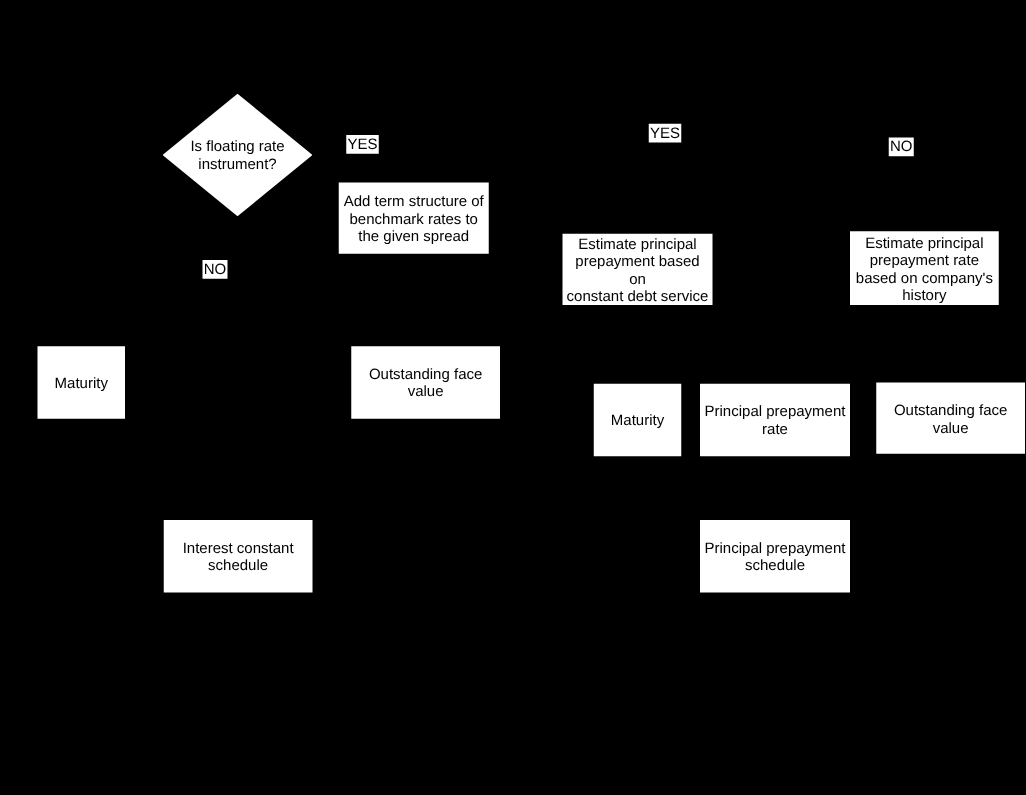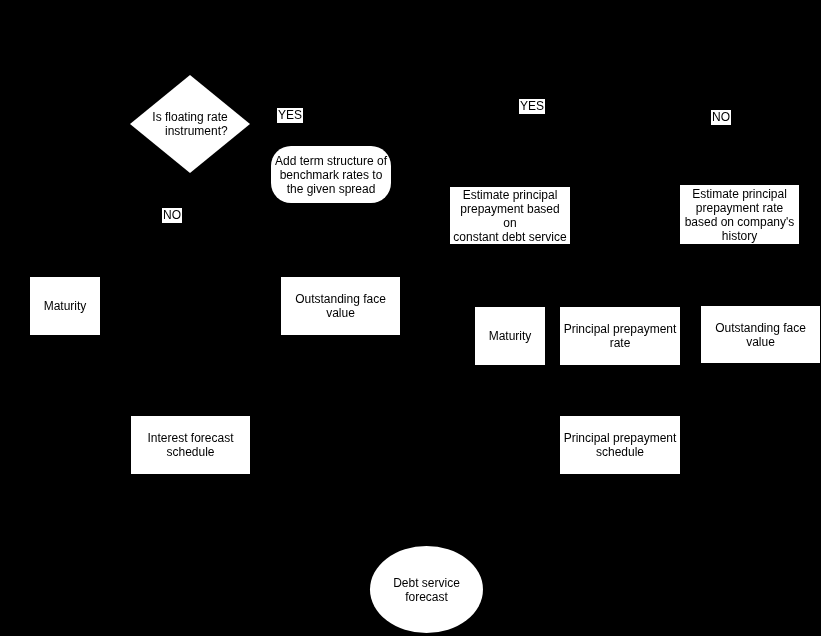--- a/index.html
+++ b/index.html
@@ -45,47 +45,47 @@
     font-size: 12px;
     line-height: 15px;
     padding: 0 1px;
   }
 </style>
 </head>
 <body>
 
 <div class="canvas">
 
-  <div class="node diamond" style="left:130px; top:75px; width:120px; height:98px;text-align:right;">
+  <div class="node diamond" style="left:130px; top:75px; width:120px; height:98px;">
     <span class="lbl">Is floating rate
 instrument?</span>
   </div>
 
   <span class="edge-label" style="left:277px; top:108px;">YES</span>
 
   <span class="edge-label" style="left:162px; top:208px;">NO</span>
 
-  <div class="node rect" style="left:271px; top:146px; width:120px; height:57px;border-radius:20px;">
+  <div class="node rect" style="left:271px; top:146px; width:120px; height:57px;">
     <span class="lbl">Add term structure of
 benchmark rates to
 the given spread</span>
   </div>
 
   <div class="node rect" style="left:30px; top:277px; width:70px; height:58px;">
     <span class="lbl">Maturity</span>
   </div>
 
 
   <div class="node rect" style="left:281px; top:277px; width:119px; height:58px;">
     <span class="lbl">Outstanding face
 value</span>
   </div>
 
   <div class="node rect" style="left:131px; top:416px; width:119px; height:58px;">
-    <span class="lbl">Interest forecast
+    <span class="lbl">Interest constant
 schedule</span>
   </div>
 
 
   <span class="edge-label" style="left:519px; top:99px;">YES</span>
 
   <span class="edge-label" style="left:711px; top:110px;">NO</span>
 
   <div class="node rect" style="left:450px; top:187px; width:120px; height:57px;">
     <span class="lbl">Estimate principal
@@ -112,18 +112,14 @@
   <div class="node rect" style="left:701px; top:306px; width:119px; height:57px;">
     <span class="lbl">Outstanding face
 value</span>
   </div>
 
   <div class="node rect" style="left:560px; top:416px; width:120px; height:58px;">
     <span class="lbl">Principal prepayment
 schedule</span>
   </div>
 
-  <div class="node ellipse" style="left:370px; top:546px; width:113px; height:87px;">
-    <span class="lbl">Debt service
-forecast</span>
-  </div>
 
 </div>
 
 </body></html>

